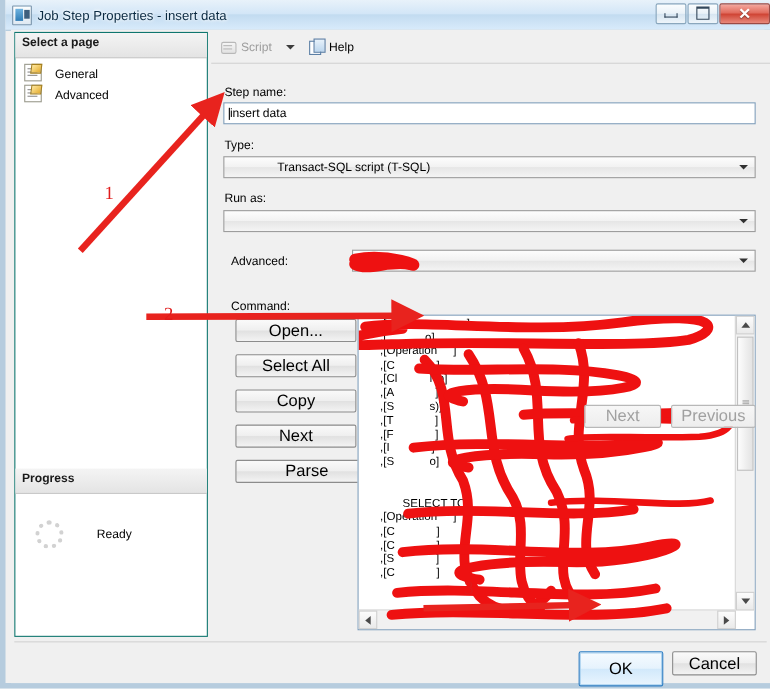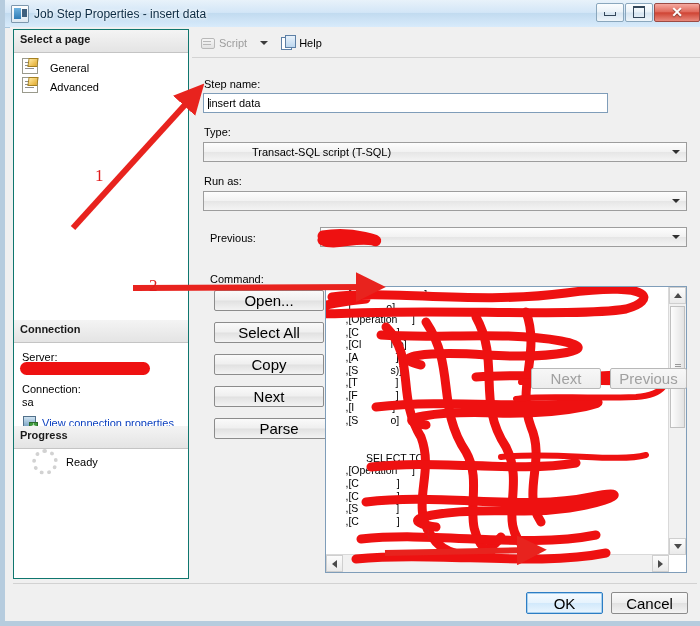--- a/index.html
+++ b/index.html
@@ -146,21 +146,21 @@
     position: absolute; right: -1px; bottom: -1px; width: 7px; height: 7px;
     background: #3f9b3f; color: #fff; font-size: 7px; line-height: 6px;
     text-align: center; border: 1px solid #2a6b2a;
   }
   .conn-link {
     color: #0a3fbf; text-decoration: underline; font-size: 11px; cursor: pointer;
   }
 
   
   #progress-block { position: absolute; left: 0; top: 396px; width: 100%; }
-  .prog-body { padding: 0 0 0 18px; display: flex; align-items: center; gap: 8px; }
+  .prog-body { padding: 24px 0 0 18px; display: flex; align-items: center; gap: 30px; }
   .spinner {
     width: 26px; height: 26px; border-radius: 50%;
     border: 4px dotted #d2d2d2;
     box-sizing: border-box;
   }
   .prog-text { font-size: 11px; color: #000; }
 
   
   #right-pane {
     position: absolute; left: 182px; top: 2px; width: 505px; height: 550px;
@@ -332,37 +332,20 @@
         <div class="page-item">
           <span class="page-icon"></span>
           <span>General</span>
         </div>
         <div class="page-item">
           <span class="page-icon"></span>
           <span>Advanced</span>
         </div>
       </div>
 
-      <div id="connection-block">
-        <div class="section-header">Connection</div>
-        <div class="conn-body">
-          <div class="conn-label">Server:</div>
-          <div class="redact-bar"></div>
-          <div class="conn-label">Connection:</div>
-          <div class="conn-value">sa</div>
-          <div class="conn-link-row">
-            <span class="server-icon">
-              <span class="mon"></span>
-                <span class="base"></span>
-                <span class="plus">+</span>
-            </span>
-            <span class="conn-link">View connection properties</span>
-          </div>
-        </div>
-      </div>
 
       <div id="progress-block">
         <div class="section-header">Progress</div>
         <div class="prog-body">
           <span class="spinner"></span>
           <span class="prog-text">Ready</span>
         </div>
       </div>
     </div>
 
@@ -376,38 +359,38 @@
         <div class="dropdown-caret"></div>
         <div class="tb-item">
           <span class="help-icon"></span>
           <span class="tb-label">Help</span>
         </div>
       </div>
 
       <div id="form-area">
 
         <div class="field-label" style="position:absolute;left:12px;top:20px;">Step name:</div>
-        <div class="textbox" style="position:absolute;left:11px;top:35px;width:405px;height:20px;align-items:flex-end;">
+        <div class="textbox" style="position:absolute;left:11px;top:35px;width:484px;height:20px;align-items:flex-end;">
           <span class="caret"></span>
             <span>insert data</span>
         </div>
 
         <div class="field-label" style="position:absolute;left:12px;top:68px;">Type:</div>
         <div class="combo" style="position:absolute;left:11px;top:84px;width:484px;height:20px;padding-left:48px;">
           <span>Transact-SQL script (T-SQL)</span>
           <span class="arrow"></span>
         </div>
 
         <div class="field-label" style="position:absolute;left:12px;top:117px;">Run as:</div>
         <div class="combo" style="position:absolute;left:11px;top:133px;width:484px;height:20px;">
           <span></span>
           <span class="arrow"></span>
         </div>
 
-        <div class="field-label" style="position:absolute;left:18px;top:174px;">Previous:</div>
+        <div class="field-label" style="position:absolute;left:18px;top:174px;">Advanced:</div>
         <div class="combo" style="position:absolute;left:128px;top:169px;width:367px;height:20px;">
           <span></span>
           <span class="arrow"></span>
         </div>
 
         <div class="field-label" style="position:absolute;left:18px;top:215px;">Command:</div>
 
         <div class="btn" style="position:absolute;left:22px;top:232px;width:110px;height:21px;">Open...</div>
         <div class="btn" style="position:absolute;left:22px;top:264px;width:110px;height:21px;">Select All</div>
         <div class="btn" style="position:absolute;left:22px;top:296px;width:110px;height:21px;">Copy</div>
@@ -477,21 +460,21 @@
             </g>
           </svg>
         </div>
 
         <div class="btn disabled" style="position:absolute;left:339px;top:310px;width:70px;height:21px;">Next</div>
         <div class="btn disabled" style="position:absolute;left:418px;top:310px;width:77px;height:21px;">Previous</div>
       </div>
     </div>
 
     <div id="footer-sep"></div>
-    <div class="btn default" style="position:absolute;left:516px;top:565px;width:77px;height:22px;">OK</div>
+    <div class="btn default" style="position:absolute;left:516px;top:565px;width:77px;height:32px;">OK</div>
     <div class="btn" style="position:absolute;left:601px;top:565px;width:77px;height:22px;">Cancel</div>
   </div>
 
   <div id="annot">
     <svg width="700" height="626" viewBox="0 0 700 626">
       <defs>
         <marker id="ah" markerWidth="5" markerHeight="5" refX="2.2" refY="2.5" orient="auto">
           <path d="M0,0 L5,2.5 L0,5 z" fill="#e8231e"></path>
         </marker>
       </defs>

